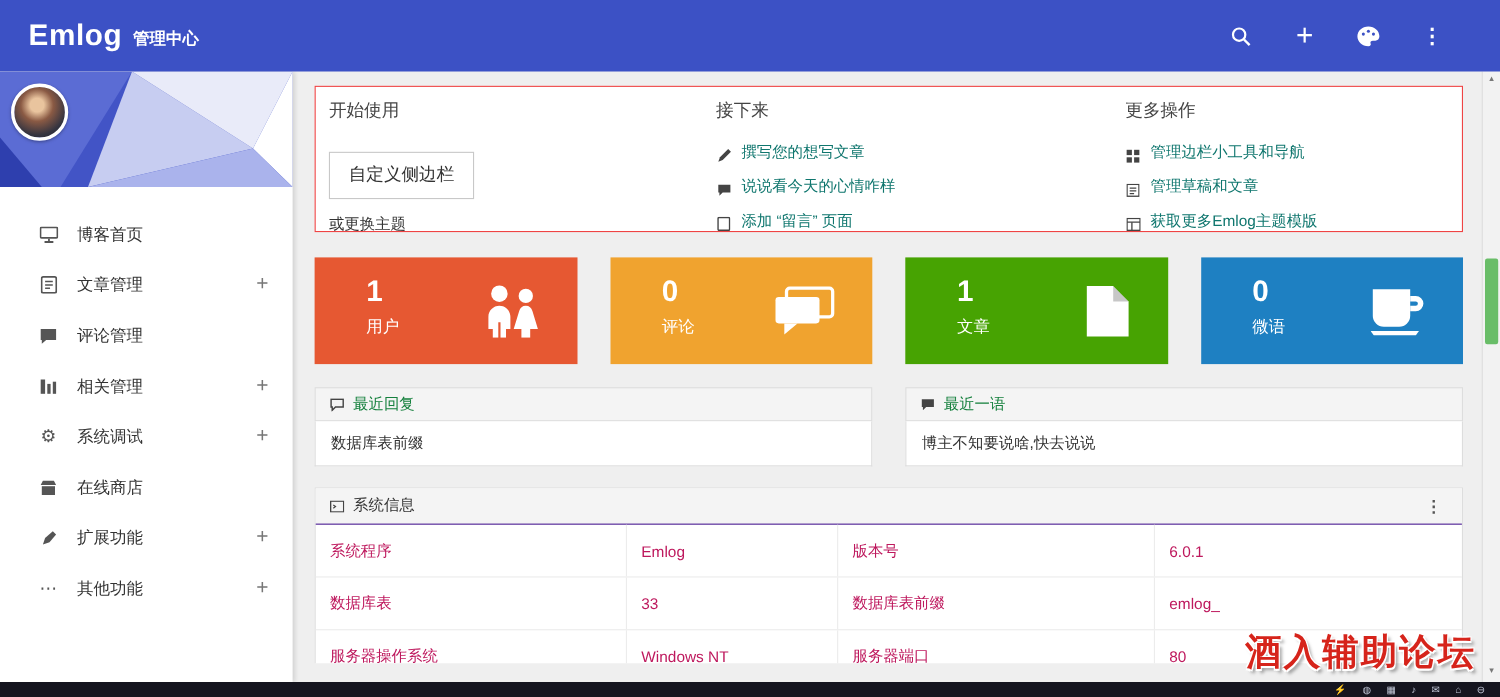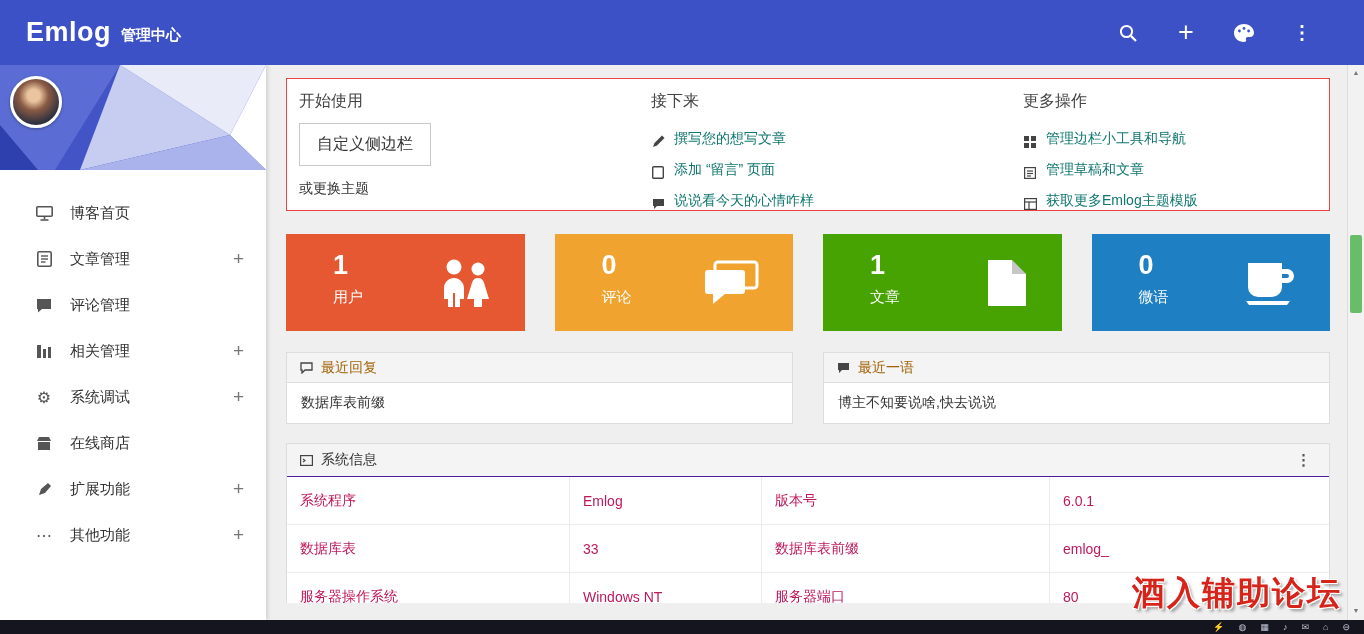--- a/index.html
+++ b/index.html
@@ -38,37 +38,37 @@
   
   .main{position:absolute;left:266px;top:65px;width:1081px;height:538px;overflow:hidden}
 
   .welcome{position:absolute;left:20px;top:13px;width:1044px;height:133px;
            background:#fff;border:1px solid #ef4444}
   .wcol{position:absolute;top:0;bottom:0;padding-top:13px}
   .wcol.c1{left:12px;width:330px}
   .wcol.c2{left:364px;width:330px}
   .wcol.c3{left:736px;width:330px}
   .wtitle{font-size:16px;color:#444;line-height:18px}
-  .start-btn{display:inline-block;margin-top:13px;border:1px solid #c8c8c8;background:#fff;
+  .start-btn{display:inline-block;margin-top:28px;border:1px solid #c8c8c8;background:#fff;
              padding:10px 17px;font-size:16px;color:#333;cursor:pointer}
   .start-link{margin-top:14px;font-size:14px;color:#333;cursor:pointer;width:max-content}
   .wlist{margin-top:7px}
   .witem{display:flex;align-items:flex-end;gap:9px;height:31px;font-size:14px;color:#0f766e;cursor:pointer}
   .wi-icon{width:14px;display:flex;align-items:center;justify-content:center}
 
   .stats{position:absolute;left:20px;top:169px;width:1044px;display:flex;gap:30px}
   .stat{flex:1;height:97px;position:relative;color:#fff;cursor:pointer}
   .stat-num{position:absolute;left:47px;top:16px;font-size:27px;font-weight:bold}
   .stat-label{position:absolute;left:47px;top:54px;font-size:15px}
   .stat-icon{position:absolute;right:34px;top:50%;transform:translateY(-50%);display:flex}
 
   .panels{position:absolute;left:20px;top:287px;width:1044px;display:flex;gap:30px}
   .panel{flex:1}
   .panel-head{height:31px;background:#f4f4f4;border:1px solid #ddd;display:flex;align-items:center;
-              gap:8px;padding:0 12px;font-size:14px;color:#a16207}
+              gap:8px;padding:0 12px;font-size:14px;color:#15803d}
   .panel-body{height:41px;background:#fff;border:1px solid #ddd;border-top:none;display:flex;
               align-items:center;padding:0 14px;font-size:14px;color:#333}
 
   .syscard{position:absolute;left:20px;top:378px;width:1044px;background:#fff;border:1px solid #ddd}
   .sys-head{height:33px;background:#f4f4f4;border-bottom:1px solid #4c1d95;display:flex;
             align-items:center;gap:8px;padding:0 12px;font-size:14px;color:#333}
   .sys-kebab{margin-left:auto;color:#555;font-size:15px;font-weight:bold;cursor:pointer;padding:0 6px}
   .sys-row{height:48px;display:flex;border-bottom:1px solid #ececec;font-size:14px;color:#be185d}
   .sys-cell{display:flex;align-items:center;padding-left:13px}
   .sys-cell.c1{width:282px}
@@ -225,33 +225,33 @@
           <div class="witem">
             <span class="wi-icon">
               <svg width="13" height="13" viewBox="0 0 13 13">
                   <path d="M1 12l1.5-4L10 .5 12.5 3 5 10.5 1 12z" fill="#444"></path>
                 </svg>
             </span>
             <span>撰写您的想写文章</span>
           </div>
           <div class="witem">
             <span class="wi-icon">
+              <svg width="13" height="12" viewBox="0 0 13 12">
+                  <path d="M1 1h11v7H5L2 11V8H1z" fill="#444"></path>
+                </svg>
+            </span>
+            <span>说说看今天的心情咋样</span>
+          </div>
+          <div class="witem">
+            <span class="wi-icon">
               <svg width="12" height="13" viewBox="0 0 12 13">
                   <rect x="0.7" y="0.7" width="10.6" height="11.6" rx="1" fill="none" stroke="#444" stroke-width="1.4"></rect>
                 </svg>
             </span>
             <span>添加 “留言” 页面</span>
-          </div>
-          <div class="witem">
-            <span class="wi-icon">
-              <svg width="13" height="12" viewBox="0 0 13 12">
-                  <path d="M1 1h11v7H5L2 11V8H1z" fill="#444"></path>
-                </svg>
-            </span>
-            <span>说说看今天的心情咋样</span>
           </div>
         </div>
       </div>
       <div class="wcol c3">
         <div class="wtitle">更多操作</div>
         <div class="wlist">
           <div class="witem">
             <span class="wi-icon">
               <svg width="12" height="12" viewBox="0 0 12 12">
                   <rect width="5" height="5" fill="#444"></rect>

